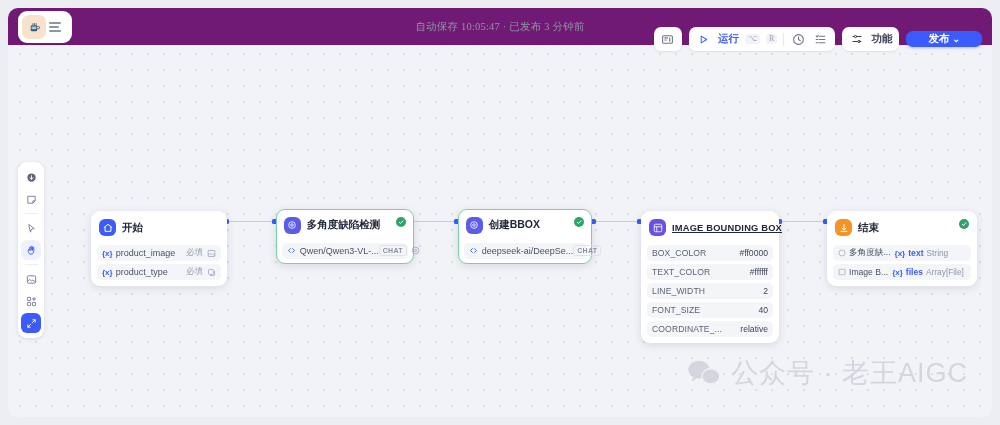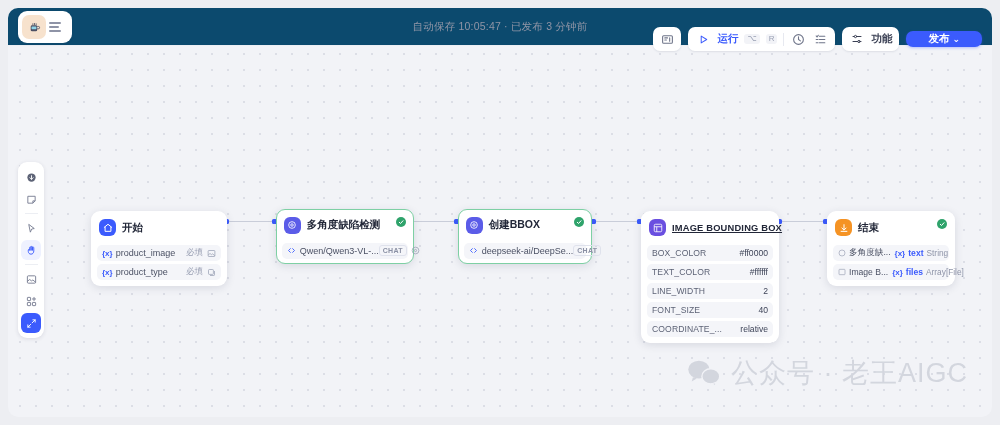--- a/index.html
+++ b/index.html
@@ -26,25 +26,26 @@
     background-position: 4px 6px;
     border-radius: 10px;
     overflow: hidden;
   }
 
   
   .topbar {
     position: absolute;
     left: 8px; top: 8px;
     width: 984px; height: 38px;
-    background: #0c4a6e;
+    background: #701a75;
     border-radius: 10px 10px 0 0;
     border-bottom: 1px solid #eceef3;
     display: flex; align-items: center;
     z-index: 40;
+    font-family: Liberation Serif, serif;
   }
   .logo-group {
     position: absolute; left: 10px; top: 3px;
     height: 32px; width: 54px;
     background: #ffffff;
     border-radius: 9px;
     box-shadow: 0 1px 3px rgba(40,45,75,.10);
     display: flex; align-items: center; gap: 3px;
     padding-left: 4px;
   }
@@ -329,21 +330,21 @@
       <div class="row">
         <span class="pkey">FONT_SIZE</span>
         <span class="pval">40</span>
       </div>
       <div class="row">
         <span class="pkey">COORDINATE_...</span>
         <span class="pval">relative</span>
       </div>
     </div>
 
-    <div class="node" style="left:819px; top:203px; width:128px;">
+    <div class="node" style="left:819px; top:203px; width:150px;">
       <div class="node-head">
         <span class="node-ico ico-orange">
           <svg width="10" height="10" viewBox="0 0 24 24" fill="none" stroke="#fff" stroke-width="2.4" stroke-linecap="round" stroke-linejoin="round">
               <path d="M12 4v12"></path>
               <path d="M7 12l5 5 5-5"></path>
               <path d="M5 20h14"></path>
             </svg>
         </span>
         <span class="node-title">结束</span>
         <span class="ok-dot">

